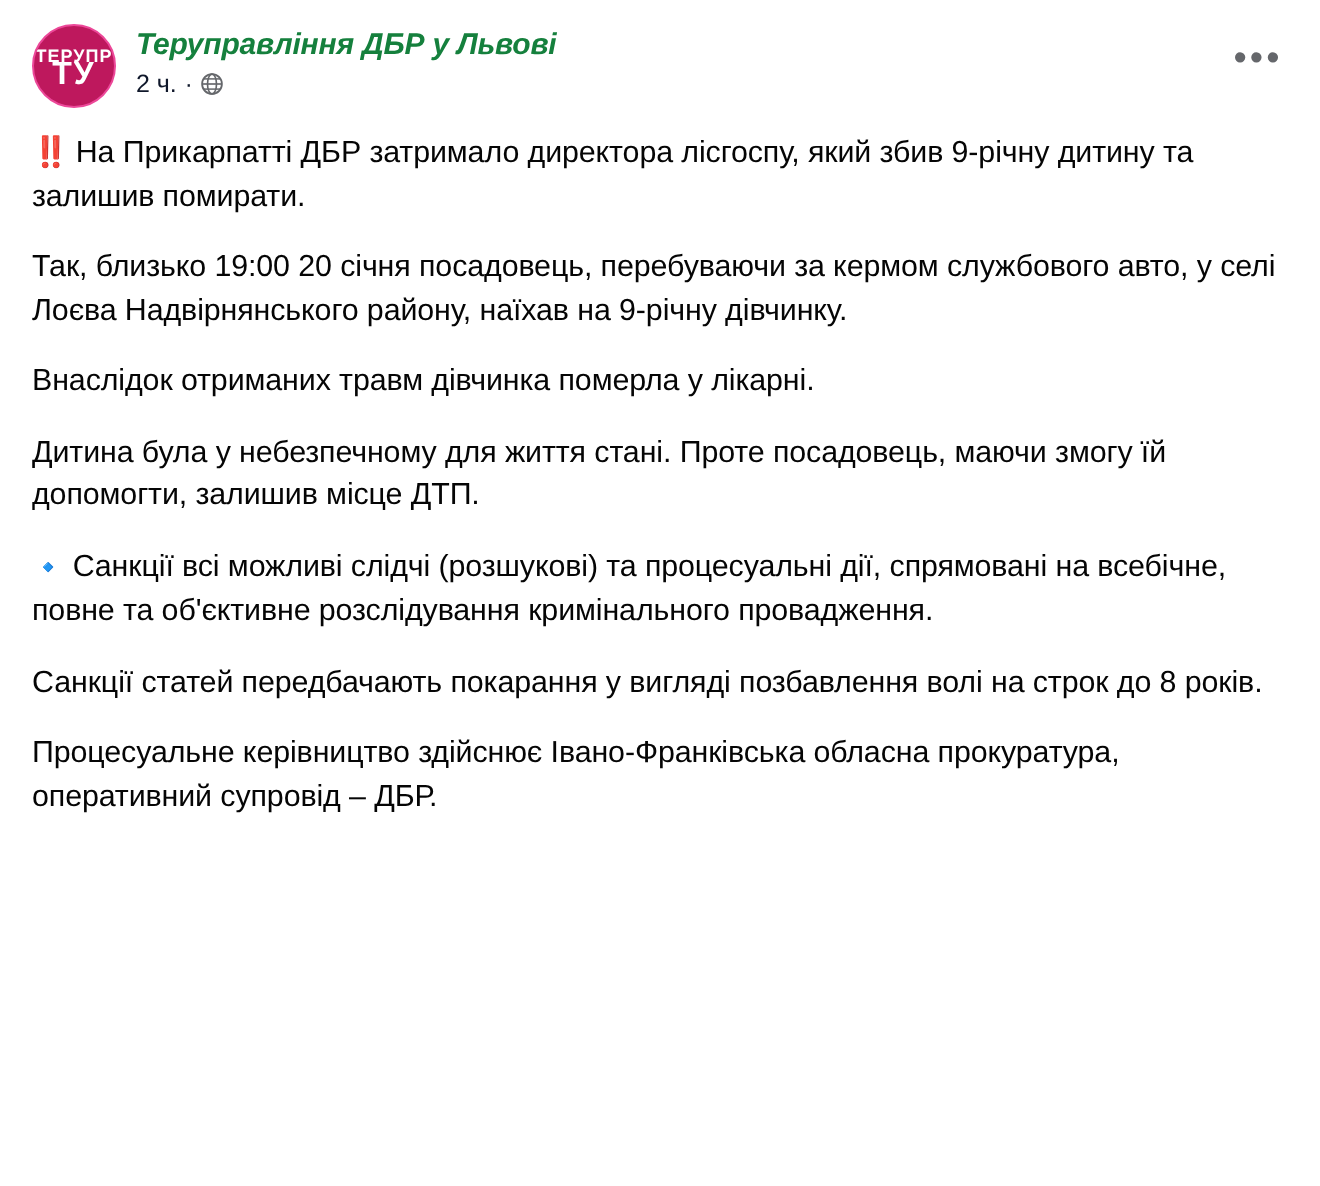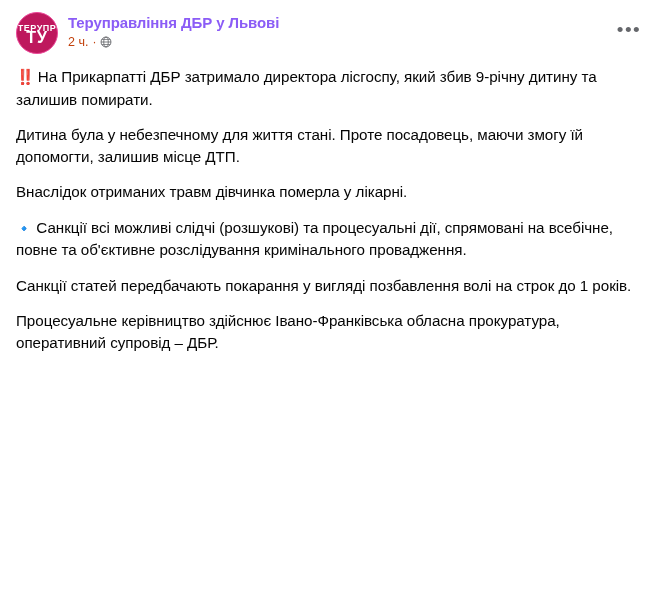--- a/index.html
+++ b/index.html
@@ -57,29 +57,30 @@
   .header-text {
     margin-left: 10px;
     display: flex;
     flex-direction: column;
     justify-content: center;
     padding-top: 1px;
   }
   .page-name {
     font-size: 15px;
     font-weight: bold;
-    color: #8b5cf6;
+    color: #15803d;
     line-height: 19px;
     letter-spacing: -0.1px;
+    font-style: italic;
   }
   .meta-row {
     display: flex;
     align-items: center;
     margin-top: 3px;
-    color: #c2410c;
+    color: #0f172a;
     font-size: 12.5px;
     line-height: 14px;
   }
   .meta-dot {
     margin: 0 4px;
     font-size: 12px;
     line-height: 14px;
   }
   .globe-icon {
     width: 12px;
@@ -167,37 +168,40 @@
   </div>
 
   <div class="post-body">
 
     <p class="para">
       <span class="emoji emoji-warn">‼️</span>
       <span>На Прикарпатті ДБР затримало директора лісгоспу, який збив 9-річну дитину та залишив помирати.</span>
     </p>
 
 
+    <p class="para">
+      <span>Так, близько 19:00 20 січня посадовець, перебуваючи за кермом службового авто, у селі Лоєва Надвірнянського району, наїхав на 9-річну дівчинку.</span>
+    </p>
+
+    <p class="para">
+      <span>Внаслідок отриманих травм дівчинка померла у лікарні.</span>
+    </p>
 
     <p class="para">
       <span>Дитина була у небезпечному для життя стані. Проте посадовець, маючи змогу їй допомогти, залишив місце ДТП.</span>
-    </p>
-
-    <p class="para">
-      <span>Внаслідок отриманих травм дівчинка померла у лікарні.</span>
     </p>
 
     <p class="para">
       <span class="emoji emoji-diamond">🔹</span>
       <span>Санкції всі можливі слідчі (розшукові) та процесуальні дії, спрямовані на всебічне, повне та об'єктивне розслідування кримінального провадження.</span>
     </p>
 
 
     <p class="para">
-      <span>Санкції статей передбачають покарання у вигляді позбавлення волі на строк до 1 років.</span>
+      <span>Санкції статей передбачають покарання у вигляді позбавлення волі на строк до 8 років.</span>
     </p>
 
 
     <p class="para">
       <span>Процесуальне керівництво здійснює Івано-Франківська обласна прокуратура, оперативний супровід – ДБР.</span>
     </p>
 
   </div>
 </div>
 

